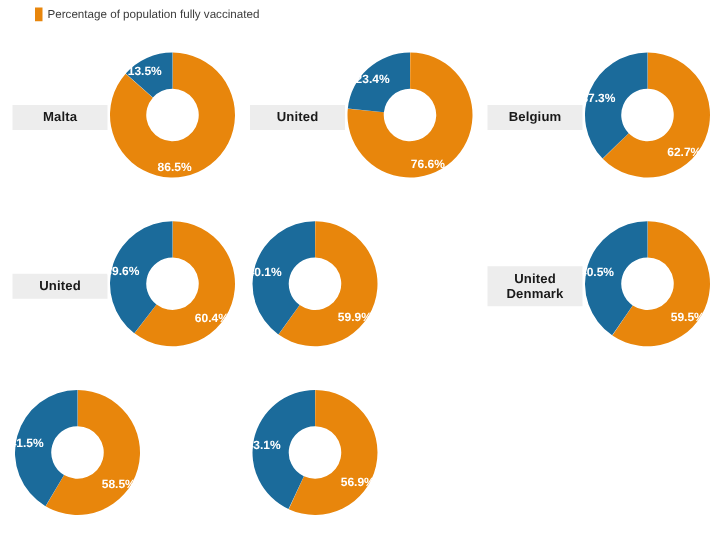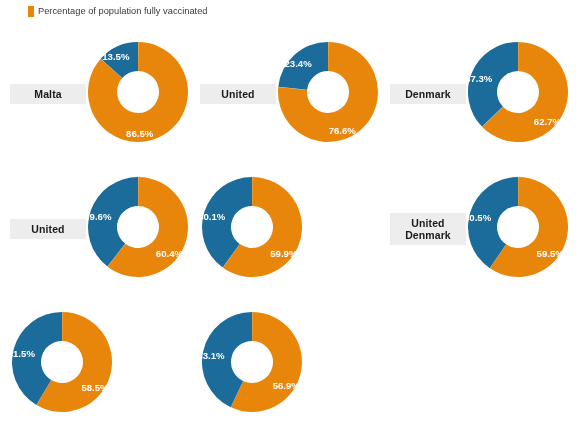--- a/index.html
+++ b/index.html
@@ -92,21 +92,21 @@
     <div class="panel">
       <div class="panel-title">United</div>
       <div class="donut-wrap"><svg width="104" height="104" viewBox="0 0 104 104">
           <path d="M 52.21816546423734 2.000475963963275 A 50 50 0 1 1 2.252449150934993 46.981914257439264 L 31.106028643392698 49.89240398812449 A 21 21 0 1 0 52.091629494979685 31.000199904864576 Z" fill="#e8860c"></path>
           <path d="M 2.2748181718764684 46.76489807548569 A 50 50 0 0 1 51.99999999999999 2 L 51.99999999999999 31 A 21 21 0 0 0 31.115423632188115 49.80125719170399 Z" fill="#1b6b9b"></path>
           <text x="66.27548039409261" y="94.36743075335963" text-anchor="middle" class="slice-label">76.6%</text>
           <text x="22.08708590695486" y="26.634263950628668" text-anchor="middle" class="slice-label">23.4%</text>
         </svg></div>
     </div>
     <div class="panel">
-      <div class="panel-title">Denmark</div>
+      <div class="panel-title">Belgium</div>
       <div class="donut-wrap"><svg width="104" height="104" viewBox="0 0 104 104">
           <path d="M 52.21816546423734 2.000475963963275 A 50 50 0 1 1 16.203175848908437 86.90827094967364 L 36.96533385654155 66.66147379886293 A 21 21 0 1 0 52.091629494979685 31.000199904864576 Z" fill="#e8860c"></path>
           <path d="M 16.051201026125206 86.75174603291089 A 50 50 0 0 1 51.99999999999999 2 L 51.99999999999999 31 A 21 21 0 0 0 36.90150443097259 66.59573333382258 Z" fill="#1b6b9b"></path>
           <text x="81.41654694004247" y="84.67314069457322" text-anchor="middle" class="slice-label">62.7%</text>
           <text x="12.72808249121178" y="41.984840843920885" text-anchor="middle" class="slice-label">37.3%</text>
         </svg></div>
     </div>
     <div class="panel">
       <div class="panel-title">United</div>
       <div class="donut-wrap"><svg width="104" height="104" viewBox="0 0 104 104">

